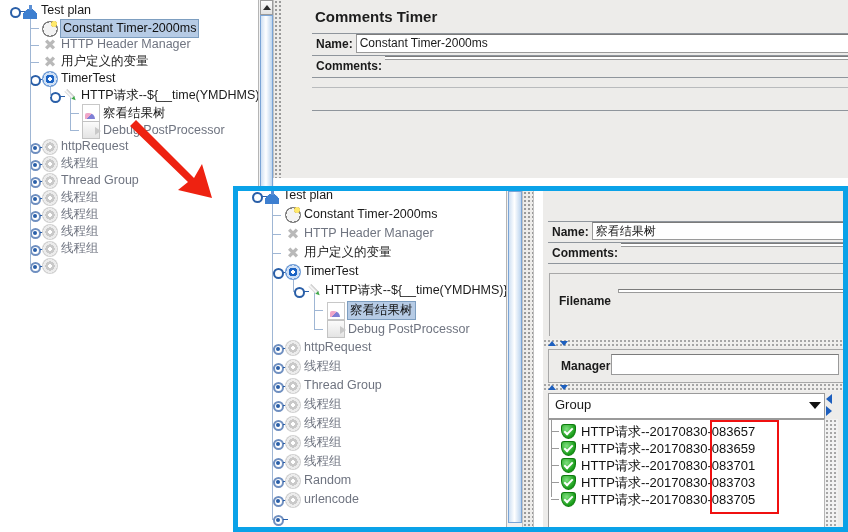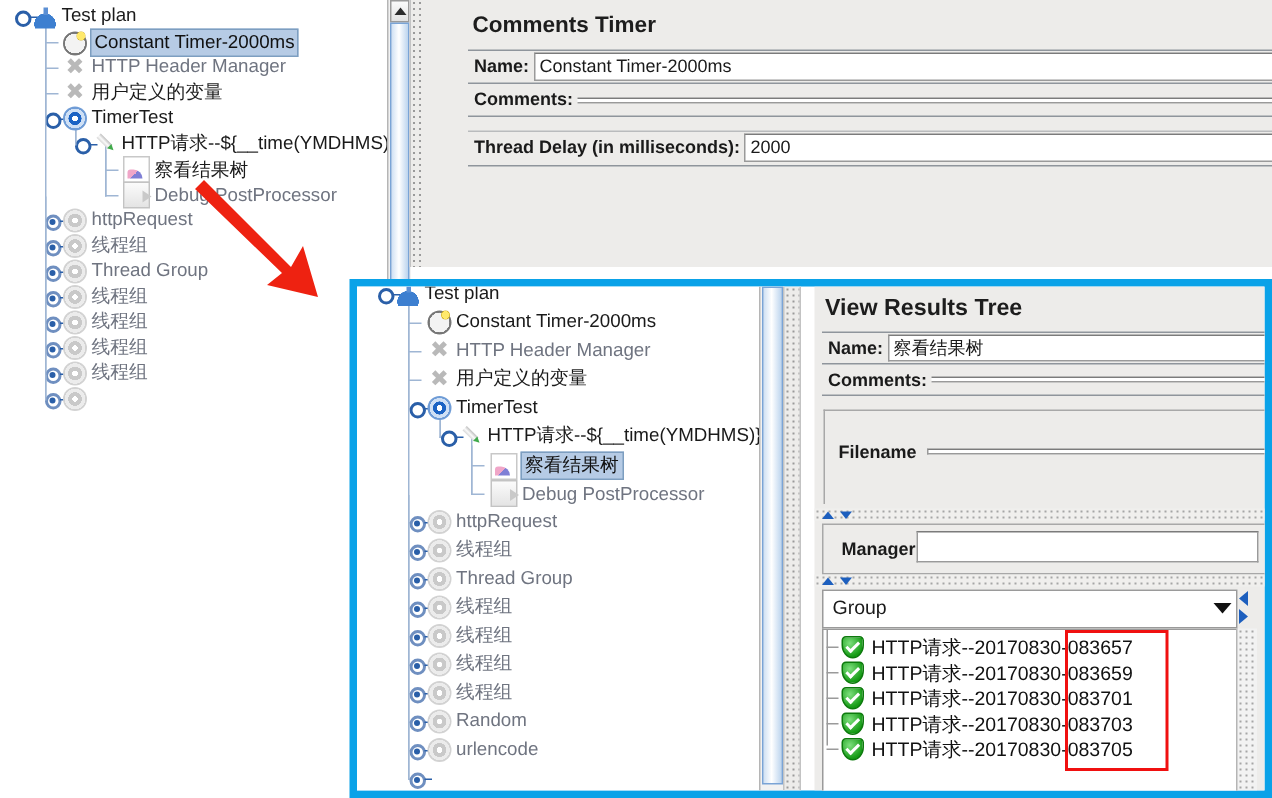--- a/index.html
+++ b/index.html
@@ -54,21 +54,21 @@
   .ic-doc:after{content:"";position:absolute;right:-2px;top:5px;width:0;height:0;
      border-top:4px solid transparent;border-bottom:4px solid transparent;border-left:6px solid #c9c9c9;}
   .ic-shield{width:13px;height:13px;border-radius:3px 3px 50% 50%/3px 3px 60% 60%;
      background:radial-gradient(circle at 35% 30%,#7ee07e,#169b16 70%);border:1px solid #0d7a0d;}
   .ic-shield:after{content:"";position:absolute;left:2px;top:3px;width:7px;height:3px;
      border-left:2px solid #fff;border-bottom:2px solid #fff;transform:rotate(-45deg);}
 
   
   .pane{position:absolute;background:#edecea;}
   .paneTitle{font-weight:bold;font-size:15px;color:#1d1d1d;}
-  .fieldrow{display:flex;align-items:center;}
+  .fieldrow{display:flex;align-items:flex-start;}
   .flabel{font-size:12px;font-weight:bold;color:#1a1a1a;padding:2px 3px 2px 4px;white-space:nowrap;}
   .finput{background:#ffffff;border:1px solid #9a9a9a;border-top-color:#7b7b7b;
           font-size:12px;color:#1a1a1a;padding:1px 3px;flex:1;overflow:hidden;white-space:nowrap;}
   .sep{height:1px;background:#8f959c;}
 
   
   .vsb{position:absolute;background:#f2f2f2;border-left:1px solid #b5b5b5;}
   .vsb .thumb{position:absolute;left:1px;right:1px;
      background:linear-gradient(90deg,#cfe0f3,#ffffff 45%,#bcd4ee);border:1px solid #7aa4d6;}
   .vsb .arrow{position:absolute;left:1px;right:1px;height:13px;
@@ -202,24 +202,20 @@
     <div class="sep" style="position:absolute;left:6px;top:55px;right:0;"></div>
 
     <div class="fieldrow" style="position:absolute;left:6px;top:56px;right:0;height:21px;">
       <div class="flabel" style="line-height:17px;">Comments:</div>
       <div class="finput" style="line-height:15px;border-right:none;border-left:none;"></div>
     </div>
 
     <div class="sep" style="position:absolute;left:6px;top:77px;right:0;"></div>
     <div class="sep" style="position:absolute;left:6px;top:87px;right:0;background:#b9bbbd;"></div>
 
-    <div class="fieldrow" style="position:absolute;left:6px;top:88px;right:0;height:21px;">
-      <div class="flabel" style="line-height:17px;">Thread Delay (in milliseconds):</div>
-      <div class="finput" style="line-height:15px;border-right:none;">2000</div>
-    </div>
 
     <div class="sep" style="position:absolute;left:6px;top:110px;right:0;background:#8f959c;"></div>
   </div>
 
   <div style="position:absolute;left:282px;top:0;width:24px;height:178px;background:#edecea;"></div>
 
   <svg class="arrow-red" width="120" height="100" viewBox="0 0 120 100" style="left:130px;top:116px;">
     <defs></defs>
     <polygon points="0,0 58,58 66,44 76,78 42,70 52,62 -6,6" transform="translate(6,4)" fill="#ee2211"></polygon>
   </svg>
@@ -322,21 +318,20 @@
       </div>
 
     <div class="vsb" style="left:268px;top:0;width:16px;height:336px;">
       <div class="thumb" style="top:0;height:330px;"></div>
     </div>
 
     <div class="splitter" style="left:284px;top:0;width:10px;height:336px;"></div>
 
     <div class="pane" style="left:305px;top:0;width:310px;height:336px;">
 
-      <div class="paneTitle" style="position:absolute;left:7px;top:6px;font-size:15.5px;">View Results Tree</div>
 
       <div class="sep" style="position:absolute;left:5px;top:30px;right:0;"></div>
 
       <div class="fieldrow" style="position:absolute;left:5px;top:31px;right:0;height:20px;">
         <div class="flabel" style="line-height:16px;">Name:</div>
         <div class="finput" style="line-height:14px;border-right:none;">察看结果树</div>
       </div>
 
       <div class="sep" style="position:absolute;left:5px;top:51px;right:0;"></div>
 

